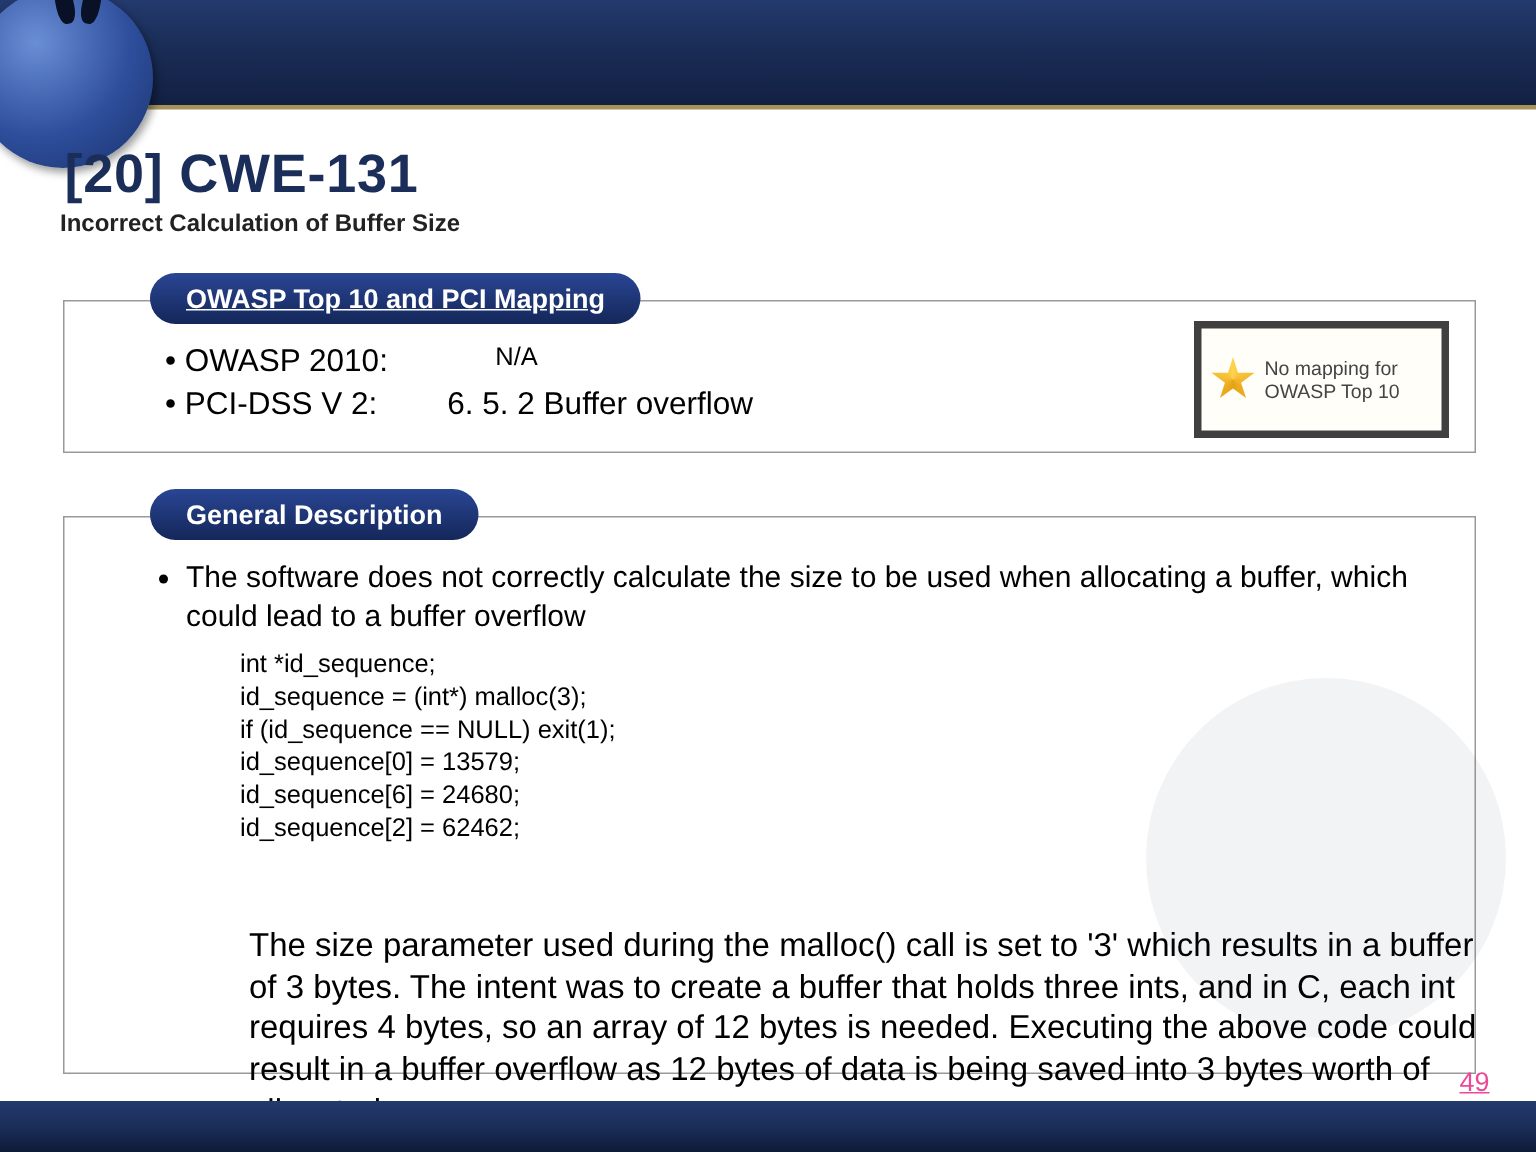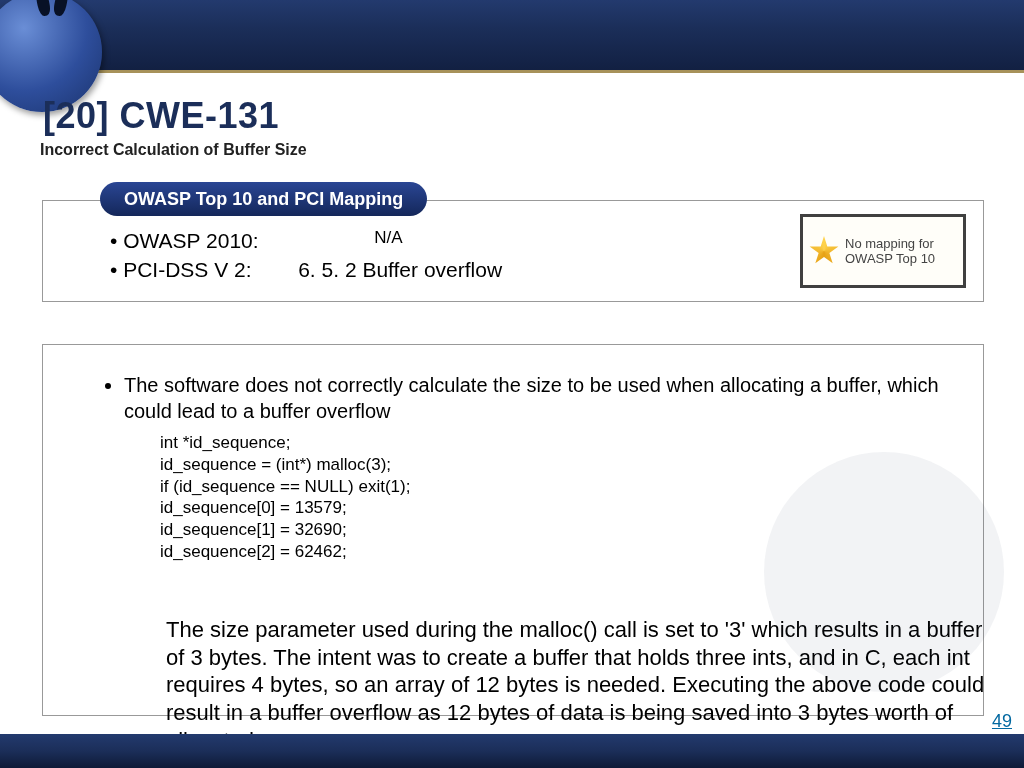--- a/index.html
+++ b/index.html
@@ -17,45 +17,45 @@
     background:#081126;border-radius:50% 50% 40% 40%;}
   .logo .bug::before{left:30px;top:6px;transform:rotate(-12deg);}
   .logo .bug::after{left:48px;top:6px;transform:rotate(12deg);}
   
   .title{position:absolute;top:92px;left:40px;width:944px;}
   .title h1{margin:3px;font-size:36px;color:#1b2e59;font-weight:700;letter-spacing:.5px;}
   .title h2{margin:4px 0 0 0;font-size:16px;color:#222;font-weight:700;}
   
   .pill{position:absolute;height:34px;line-height:34px;padding:0 24px;border-radius:17px;
     background:linear-gradient(#2a4694,#14275a);color:#fff;font-weight:700;font-size:18px;}
-  .pill1{top:182px;left:100px;}
+  .pill1{top:182px;left:100px;text-decoration:underline;}
   .pill2{top:326px;left:100px;}
   
   .box{position:absolute;border:1px solid #999;background:#fff;}
   .box1{top:200px;left:42px;width:940px;height:100px;}
   .box2{top:344px;left:42px;width:940px;height:370px;}
   
   .mapping{position:absolute;top:226px;left:110px;width:740px;font-size:21px;line-height:1.4;}
   .mapping .row{display:flex;}
   .mapping .k{width:175px;}
-  .mapping .na{font-size:17px;margin-left:76px;text-align:right;}
+  .mapping .na{font-size:17px;margin-left:32px;text-align:right;}
   .badge{position:absolute;top:214px;right:58px;width:148px;height:68px;
-    border:3px solid #404040;background:#fffef9;font-size:13px;color:#444;display:flex;align-items:center;padding:0 6px;}
+    border:5px solid #404040;background:#fffef9;font-size:13px;color:#444;display:flex;align-items:center;padding:0 6px;}
   .badge .star{width:30px;height:30px;margin-right:6px;flex:none;
     background:conic-gradient(#ffd34d,#e6a013,#ffd34d);clip-path:polygon(50% 0,61% 35%,98% 35%,68% 57%,79% 91%,50% 70%,21% 91%,32% 57%,2% 35%,39% 35%);}
   .desc{position:absolute;top:372px;left:102px;width:860px;font-size:20px;line-height:1.32;}
   .desc ul{margin:0;padding-left:22px;}
   .example{position:absolute;top:432px;left:130px;width:830px;font-size:17px;line-height:1.28;}
   .example .hdr{text-decoration:underline;}
   .example .code{margin-left:30px;}
   .explain{position:absolute;top:616px;left:130px;width:826px;font-size:22px;line-height:1.26;margin-left:36px;}
   
   .botband{position:absolute;bottom:0;left:0;width:1024px;height:34px;
     background:linear-gradient(#233a6e 0%,#1b2e59 50%,#0e1a37 100%);}
-  .pagenum{position:absolute;bottom:36px;right:12px;font-size:18px;color:#0369a1;text-decoration:underline;}
+  .pagenum{position:absolute;bottom:36px;right:31px;font-size:18px;color:#ec4899;text-decoration:underline;}
   
   .wm{position:absolute;right:-40px;bottom:36px;width:300px;height:280px;opacity:.06;pointer-events:none;}
   .wm .c{position:absolute;width:240px;height:240px;border-radius:50%;background:#1b2e59;}
 </style>
 </head>
 <body>
 <div class="slide">
 
   <div class="topband"></div>
   <div class="logo">
@@ -81,34 +81,35 @@
       <span>6. 5. 2 Buffer overflow</span>
     </div>
   </div>
 
   <div class="badge">
     <div class="star"></div>
     <span>No mapping for OWASP Top 10</span>
   </div>
 
   <div class="box box2"></div>
+  <div class="pill pill2">General Description</div>
 
   <div class="desc">
     <ul>
         <li>The software does not correctly calculate the size to be used when allocating a buffer, which could lead to a buffer overflow</li>
       </ul>
   </div>
 
   <div class="example">
     <div class="code">
       <div>int *id_sequence;</div>
       <div>id_sequence = (int*) malloc(3);</div>
       <div>if (id_sequence == NULL) exit(1);</div>
       <div>id_sequence[0] = 13579;</div>
-      <div>id_sequence[1] = 32690;</div>
+      <div>id_sequence[6] = 24680;</div>
       <div>id_sequence[2] = 62462;</div>
     </div>
   </div>
 
   <div class="explain">The size parameter used during the malloc() call is set to '3' which results in a buffer of 3 bytes. The intent was to create a buffer that holds three ints, and in C, each int requires 4 bytes, so an array of 12 bytes is needed. Executing the above code could result in a buffer overflow as 12 bytes of data is being saved into 3 bytes worth of allocated space</div>
 
   <div class="wm">
       <div class="c"></div>
     </div>
 

